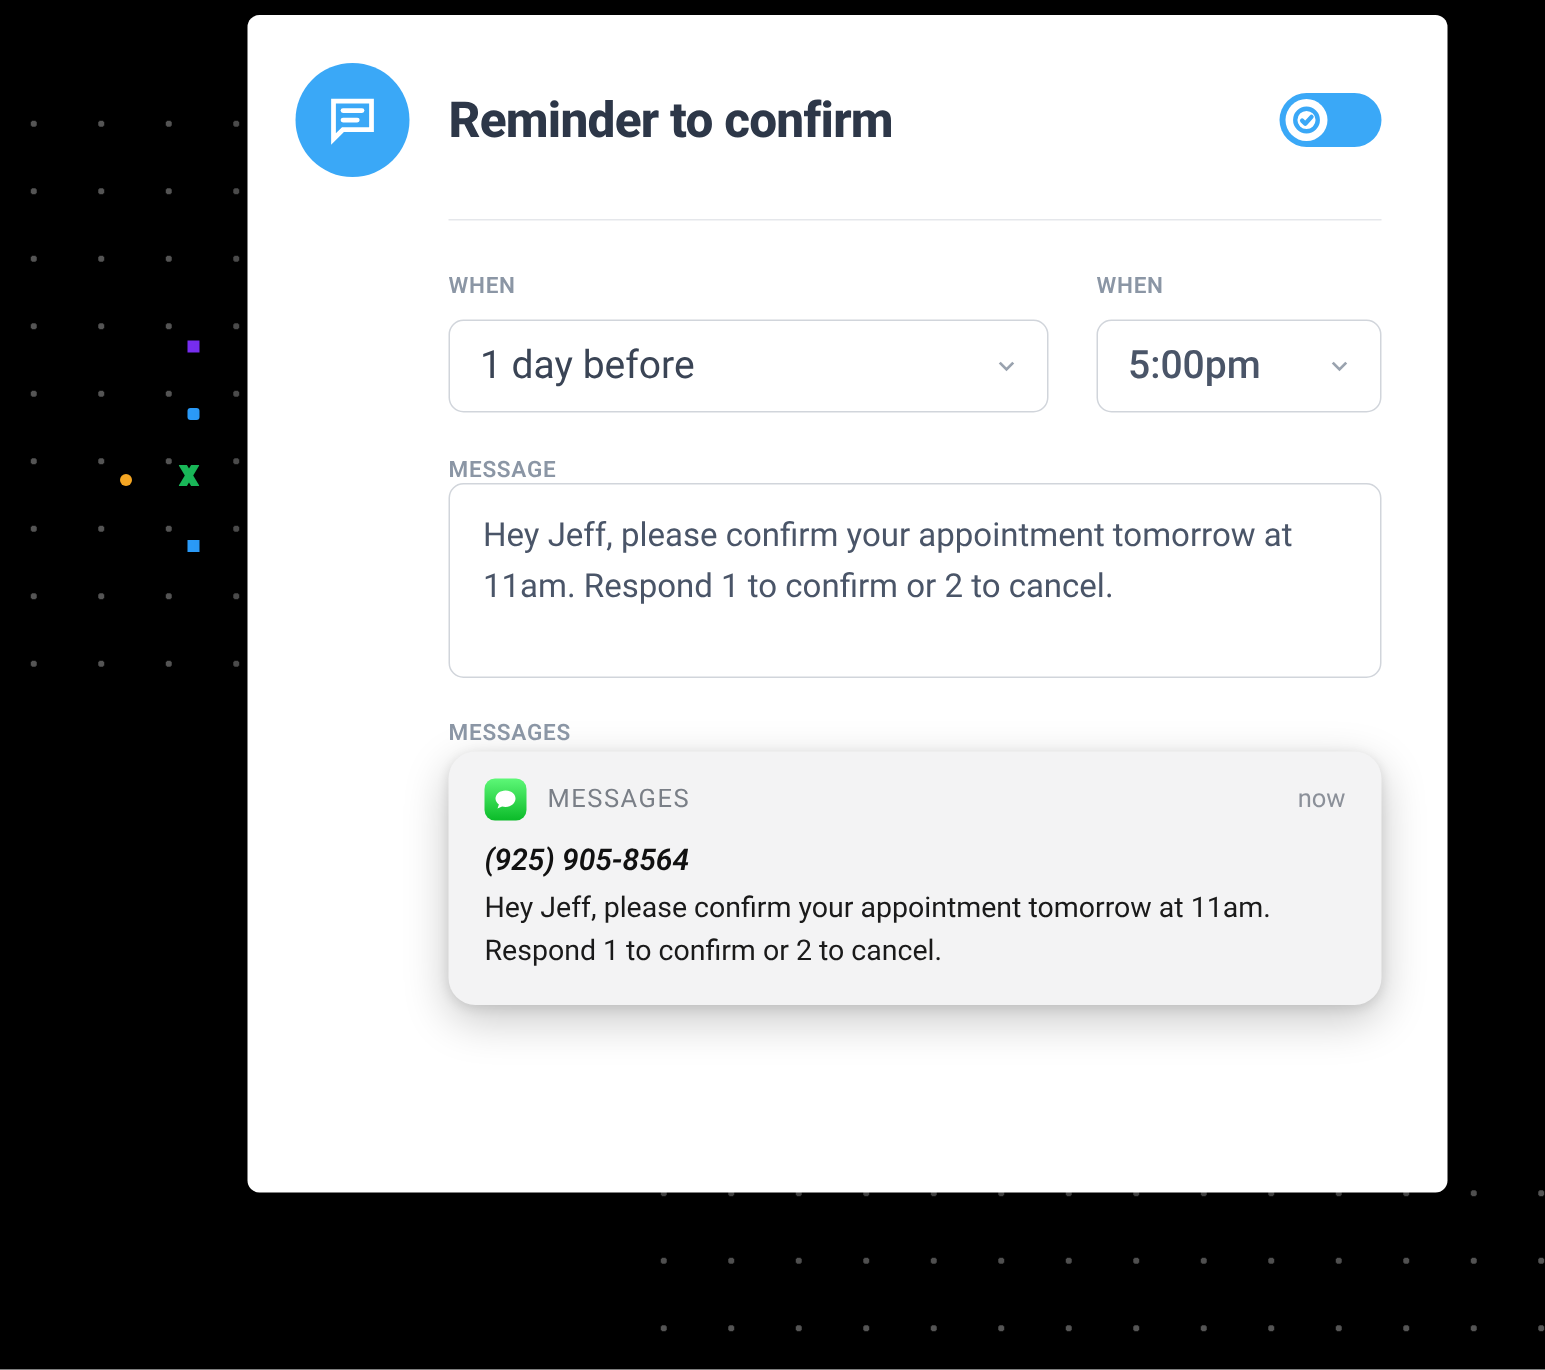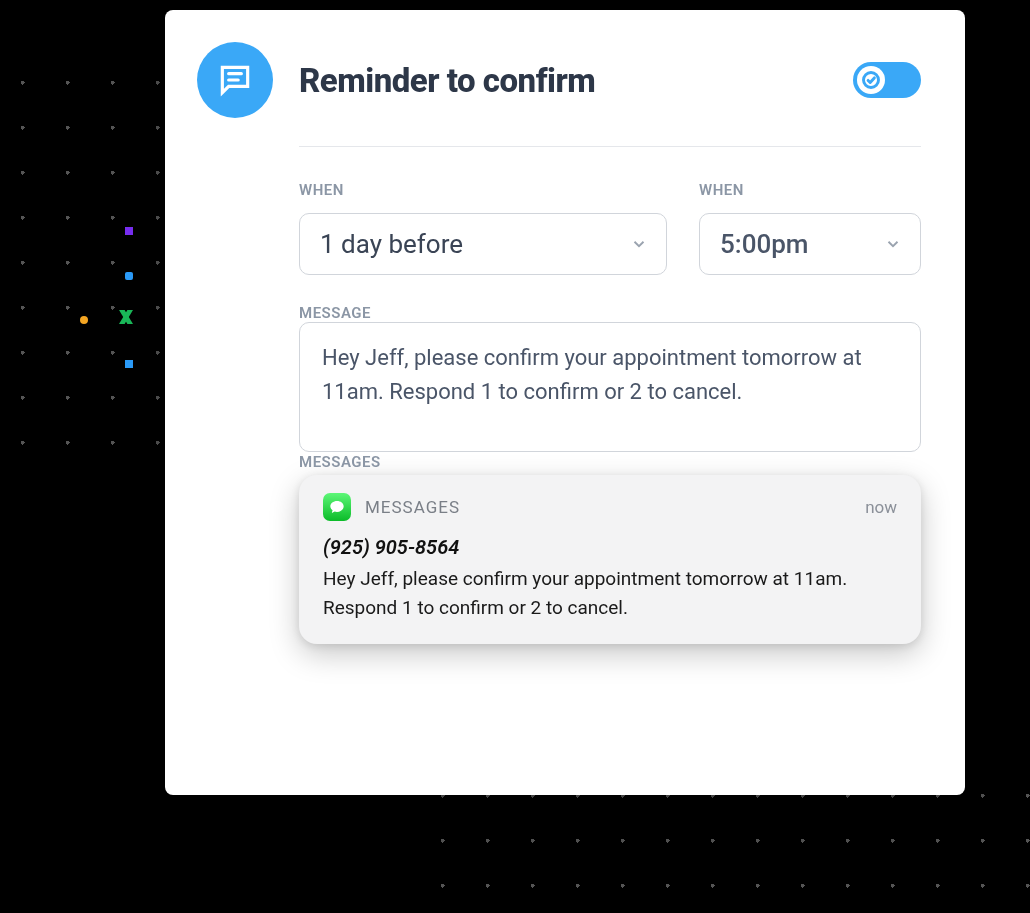--- a/index.html
+++ b/index.html
@@ -139,42 +139,42 @@
       height: 62px;
       padding: 0 52px 0 20px;
       font-size: 26px;
       color: #3a4455;
       background: #fff;
       position: relative;
       display: flex;
       align-items: center;
       cursor: pointer;
     }
-    .select.time { width: 222px; font-weight:500; color:#4a5568;}
+    .select.time { width: 190px; font-weight:500; color:#4a5568;}
     .select .chev {
       position: absolute;
       right: 18px;
       top: 50%;
       transform: translateY(-50%);
       color: #9aa3af;
     }
     .select .chev svg { width: 18px; height: 18px; display:block;}
 
     .textarea-box {
       border: 1.5px solid #d1d5db;
       border-radius: 10px;
       padding: 18px 22px;
       font-size: 22px;
       line-height: 1.55;
       color: #4a5568;
       min-height: 130px;
       background:#fff;
     }
 
-    .section { }
+    .section { margin-bottom: 26px; }
 
     .notif {
       background: #f3f3f4;
       border-radius: 18px;
       padding: 18px 24px 22px 24px;
       margin-top: 4px;
       box-shadow: 0 10px 30px rgba(0,0,0,0.22), 0 2px 8px rgba(0,0,0,0.1);
     }
     .notif-head {
       display: flex;

